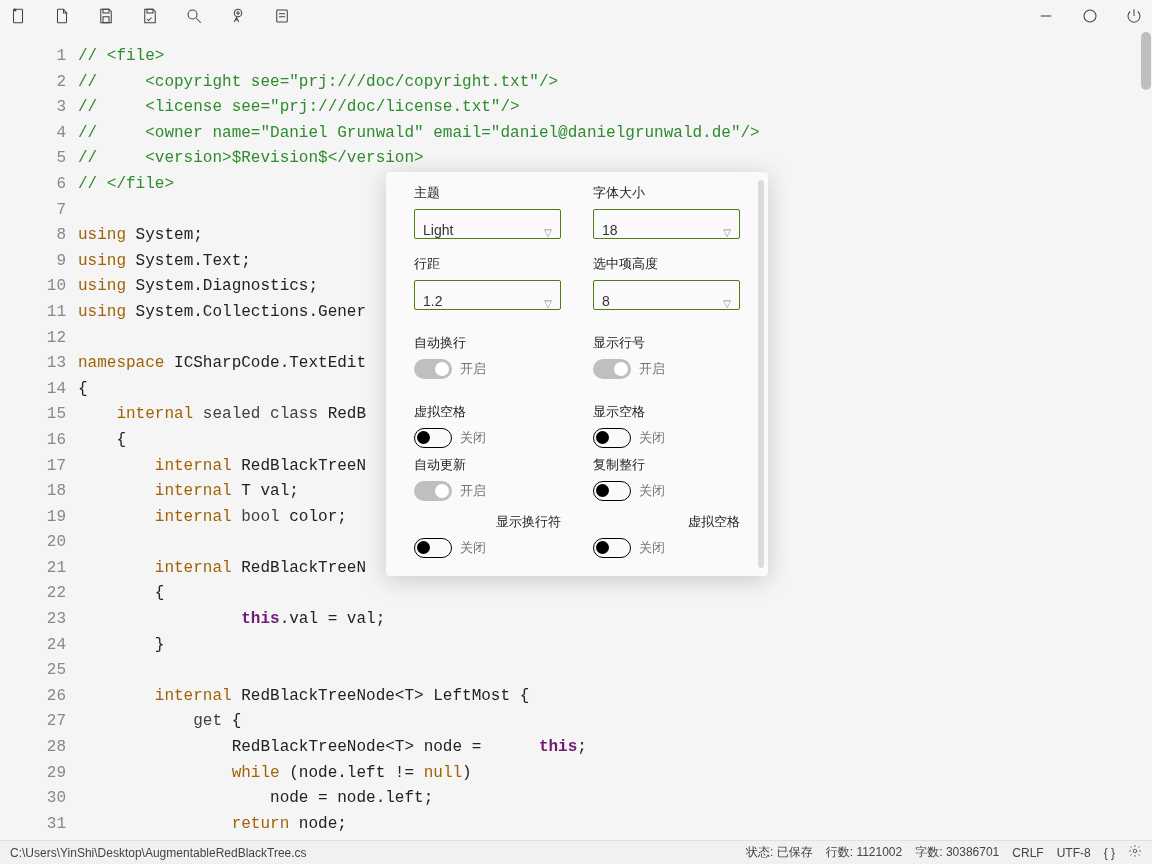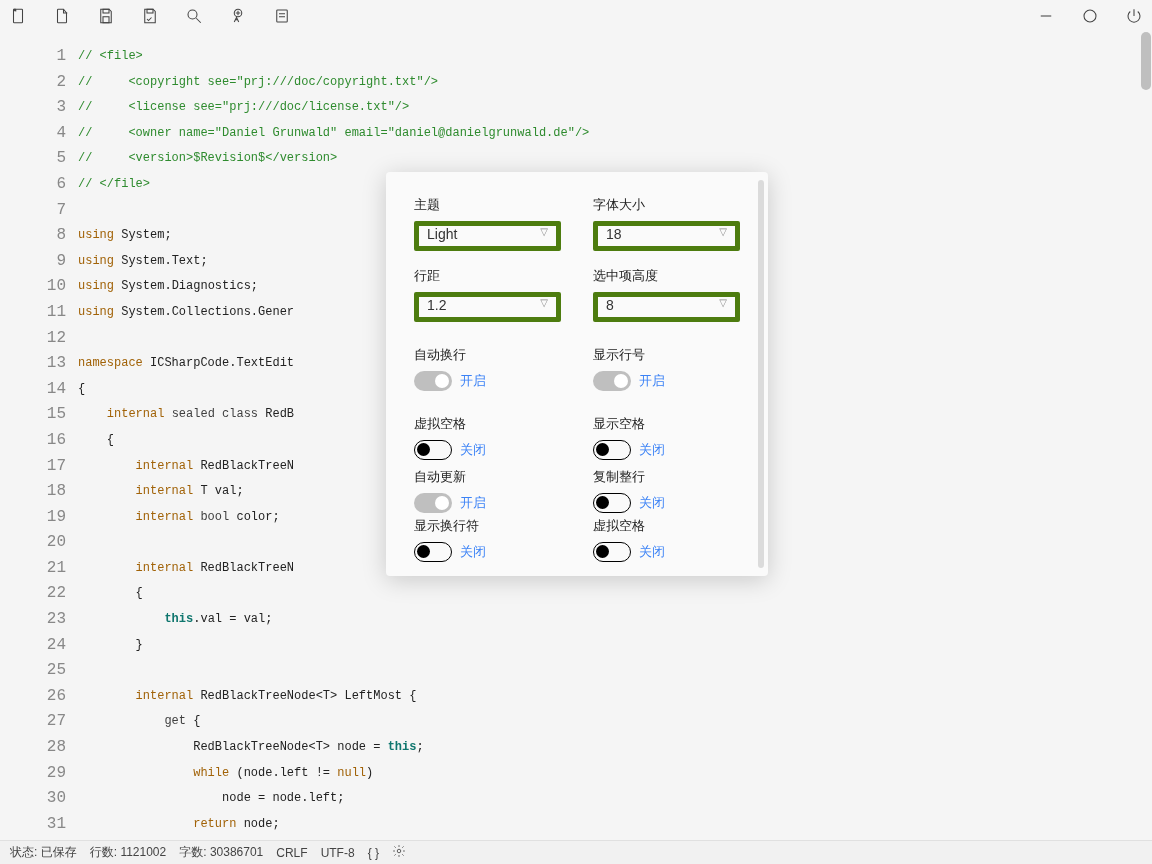--- a/index.html
+++ b/index.html
@@ -19,62 +19,62 @@
   display: flex; height: calc(100% - 32px - 24px); background: #f5f5f5; overflow: hidden;
 }
 .gutter {
   width: 78px; padding: 12px 12px 12px 0; text-align: right;
   font-family: Consolas, "Courier New", monospace; font-size: 16px;
   line-height: 25.6px; color: #888; user-select: none; flex-shrink: 0;
 }
 .gutter .ln { height: 25.6px; }
 .code {
   flex: 1; padding: 12px 0; font-family: Consolas, "Courier New", monospace;
-  font-size: 12px; line-height: 25.6px; white-space: pre; color: #222;
+  font-size: 16px; line-height: 25.6px; white-space: pre; color: #222;
 }
 .code .line { height: 25.6px; }
 .c-comment { color: #2e8b2e; }
 .c-keyword { color: #a16207; }
 .c-kwred { color: #404040; }
-.c-this { color: #0f766e; font-weight: bold; }
+.c-this { color: #701a75; font-weight: bold; margin-left: 48px; }
 .statusbar {
   position: absolute; bottom: 0; left: 0; right: 0; height: 24px;
   background: #f1f1f1; border-top: 1px solid #e0e0e0;
   display: flex; justify-content: space-between; align-items: center;
   font-size: 12px; padding: 0 10px; color: #444;
 }
 .status-right { display: flex; gap: 13px; align-items: center; }
 .popup {
   position: absolute; left: 386px; top: 172px; width: 382px; height: 404px;
   background: #fafafa; border-radius: 4px; box-shadow: 0 4px 24px rgba(0,0,0,0.18);
-  padding: 24px 28px; overflow: hidden;
+  padding: 12px 28px; overflow: hidden;
 }
 .popup-inner { display: flex; flex-direction: column; gap: 16px; }
 .popup-row { display: flex; gap: 32px; }
 .popup-field { flex: 1; }
 .popup-label { font-size: 13px; color: #222; margin-bottom: 7px; display: block; }
 .select-box {
-  height: 30px; border: 5px solid #4d7c0f; border-radius: 2px; background: #fafafa;
-  display: flex; align-items: flex-start; justify-content: space-between;
+  height: 30px; border: 1px solid #4d7c0f; border-radius: 2px; background: #fafafa;
+  display: flex; align-items: flex-end; justify-content: space-between;
   padding: 0 8px; font-size: 14px; cursor: pointer;
 }
 .chevron { font-size: 10px; color: #888; }
 .toggle-row { display: flex; align-items: center; gap: 8px; margin-top: 2px; }
 .toggle {
   width: 38px; height: 20px; border-radius: 10px; position: relative; cursor: pointer;
 }
 .toggle.on { background: #bfbfbf; }
 .toggle.off { background: #fafafa; border: 1.5px solid #000; }
 .toggle .knob {
   width: 14px; height: 14px; border-radius: 50%; background: #fff;
   position: absolute; top: 3px;
 }
 .toggle.on .knob { right: 3px; background: #fff; }
 .toggle.off .knob { left: 2px; top: 1.5px; background: #000; width: 13px; height: 13px; }
-.toggle-status { font-size: 13px; color: #3b82f6; }
+.toggle-status { font-size: 13px; color: #737373; }
 .popup-scroll {
   position: absolute; top: 8px; bottom: 8px; right: 4px; width: 6px;
   background: rgba(0,0,0,0.12); border-radius: 3px;
 }
 .scrollbar-main {
   position: absolute; right: 0; top: 32px; bottom: 24px; width: 12px;
 }
 .scrollbar-thumb {
   position: absolute; top: 0; right: 1px; width: 10px; height: 58px;
   background: #bfbfbf; border-radius: 5px;
@@ -281,21 +281,21 @@
           <div class="popup-field">
             <span class="popup-label">复制整行</span>
             <div class="toggle-row">
               <div class="toggle off">
                 <div class="knob"></div>
               </div>
               <span class="toggle-status">关闭</span>
             </div>
           </div>
         </div>
-        <div class="popup-row" style="margin-top: 4px;">
+        <div class="popup-row" style="margin-top: 12px; text-align: right;">
           <div class="popup-field">
             <span class="popup-label">显示换行符</span>
             <div class="toggle-row">
               <div class="toggle off">
                 <div class="knob"></div>
               </div>
               <span class="toggle-status">关闭</span>
             </div>
           </div>
           <div class="popup-field">
@@ -306,20 +306,21 @@
               </div>
               <span class="toggle-status">关闭</span>
             </div>
           </div>
         </div>
       </div>
   </div>
 </div>
 
 <div class="statusbar">
+  <span>C:\Users\YinShi\Desktop\AugmentableRedBlackTree.cs</span>
   <div class="status-right">
     <span><span>状态:</span> <span>已保存</span></span>
     <span><span>行数:</span> <span>1121002</span></span>
     <span><span>字数:</span> <span>30386701</span></span>
     <span>CRLF</span>
     <span>UTF-8</span>
     <span>{ }</span>
     <span>
       <svg width="14" height="14" viewBox="0 0 24 24" fill="none" stroke="#555" stroke-width="1.6">
           <circle cx="12" cy="12" r="3"></circle>

